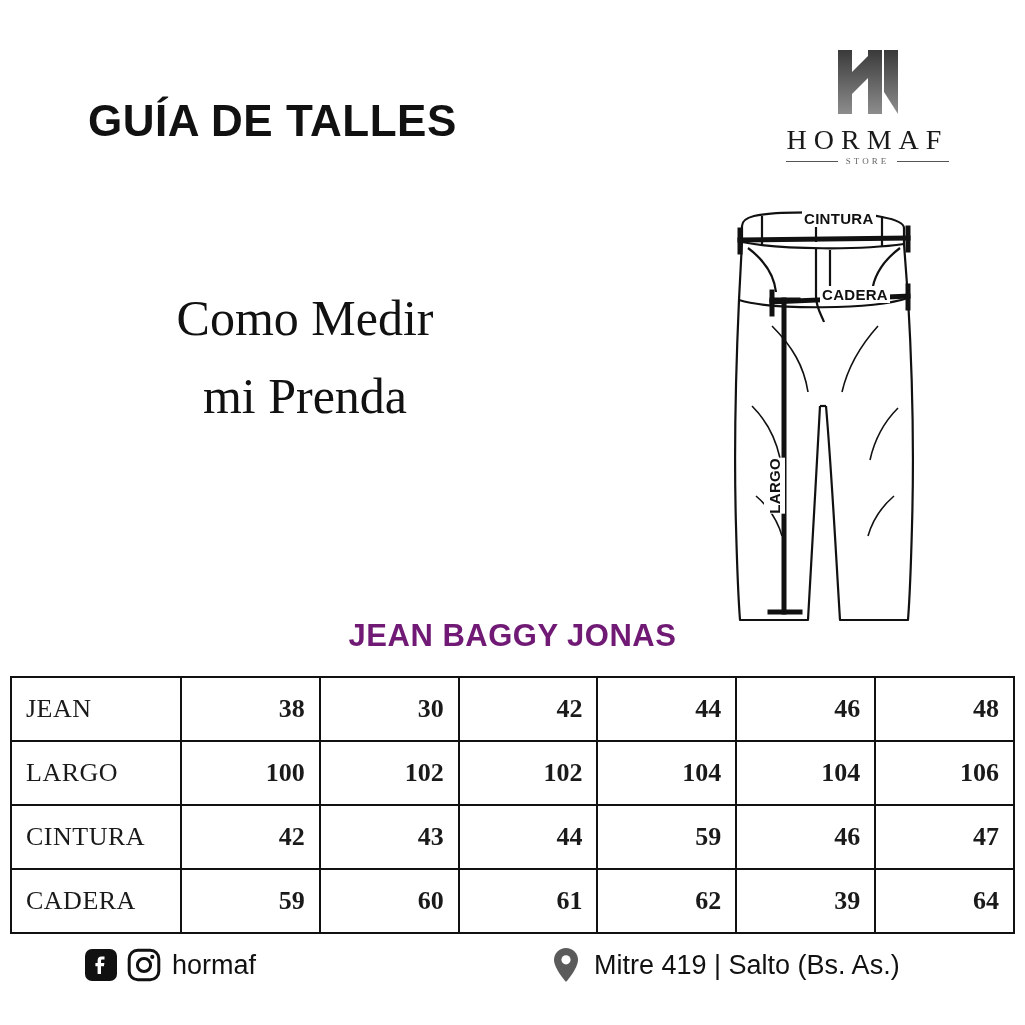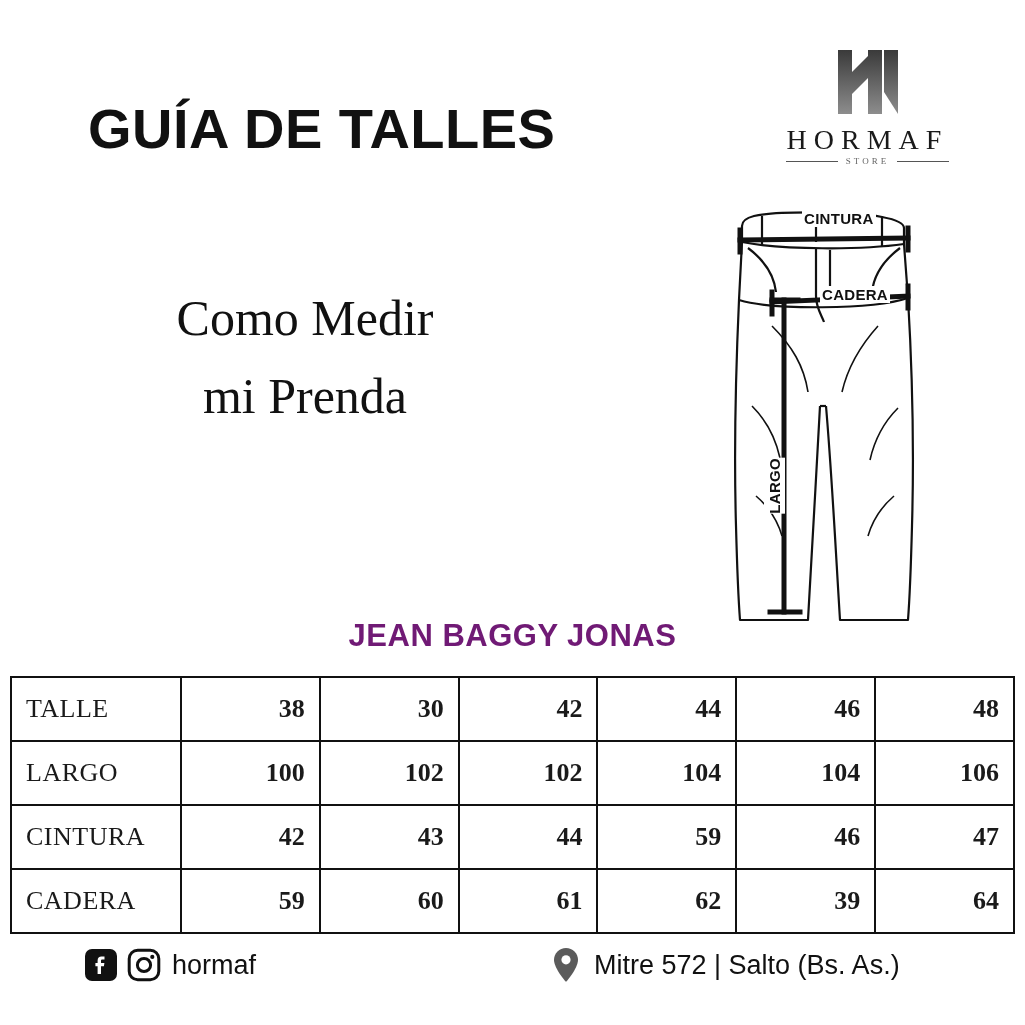--- a/index.html
+++ b/index.html
@@ -16,21 +16,21 @@
     overflow: hidden;
   }
 
   
   .title-main {
     position: absolute;
     left: 88px;
     top: 96px;
     font-family: "Liberation Sans", sans-serif;
     font-weight: bold;
-    font-size: 56px;
+    font-size: 44px;
     letter-spacing: 0.5px;
     color: #111111;
   }
 
   
   .brand {
     position: absolute;
     left: 760px;
     top: 48px;
     width: 215px;
@@ -271,21 +271,21 @@
   <span class="meas-label lbl-cintura">CINTURA</span>
   <span class="meas-label lbl-cadera">CADERA</span>
   <span class="meas-label lbl-largo">LARGO</span>
 </div>
 
 <div class="product-name">JEAN BAGGY JONAS</div>
 
 <table class="size-table">
   <tbody>
     <tr>
-      <td class="rowhead">TALLE</td>
+      <td class="rowhead">JEAN</td>
       <td class="val">38</td>
       <td class="val">30</td>
       <td class="val">42</td>
       <td class="val">44</td>
       <td class="val">46</td>
       <td class="val">48</td>
     </tr>
     <tr>
       <td class="rowhead">LARGO</td>
       <td class="val">100</td>
@@ -333,15 +333,15 @@
     </span>
     <span class="footer-handle">hormaf</span>
   </div>
   <div class="footer-address">
     <span>
       <svg class="icon-sq" width="28" height="36" viewBox="0 0 28 36" aria-hidden="true">
         <path d="M14 1C7.4 1 2 6.3 2 12.8 2 21.6 14 35 14 35s12-13.4 12-22.2C26 6.3 20.6 1 14 1z" fill="#5b5b5b"></path>
         <circle cx="14" cy="12.8" r="4.6" fill="#ffffff"></circle>
       </svg>
     </span>
-    <span class="footer-address-text">Mitre 572 | Salto (Bs. As.)</span>
+    <span class="footer-address-text">Mitre 419 | Salto (Bs. As.)</span>
   </div>
 </div>
 
 </body></html>

